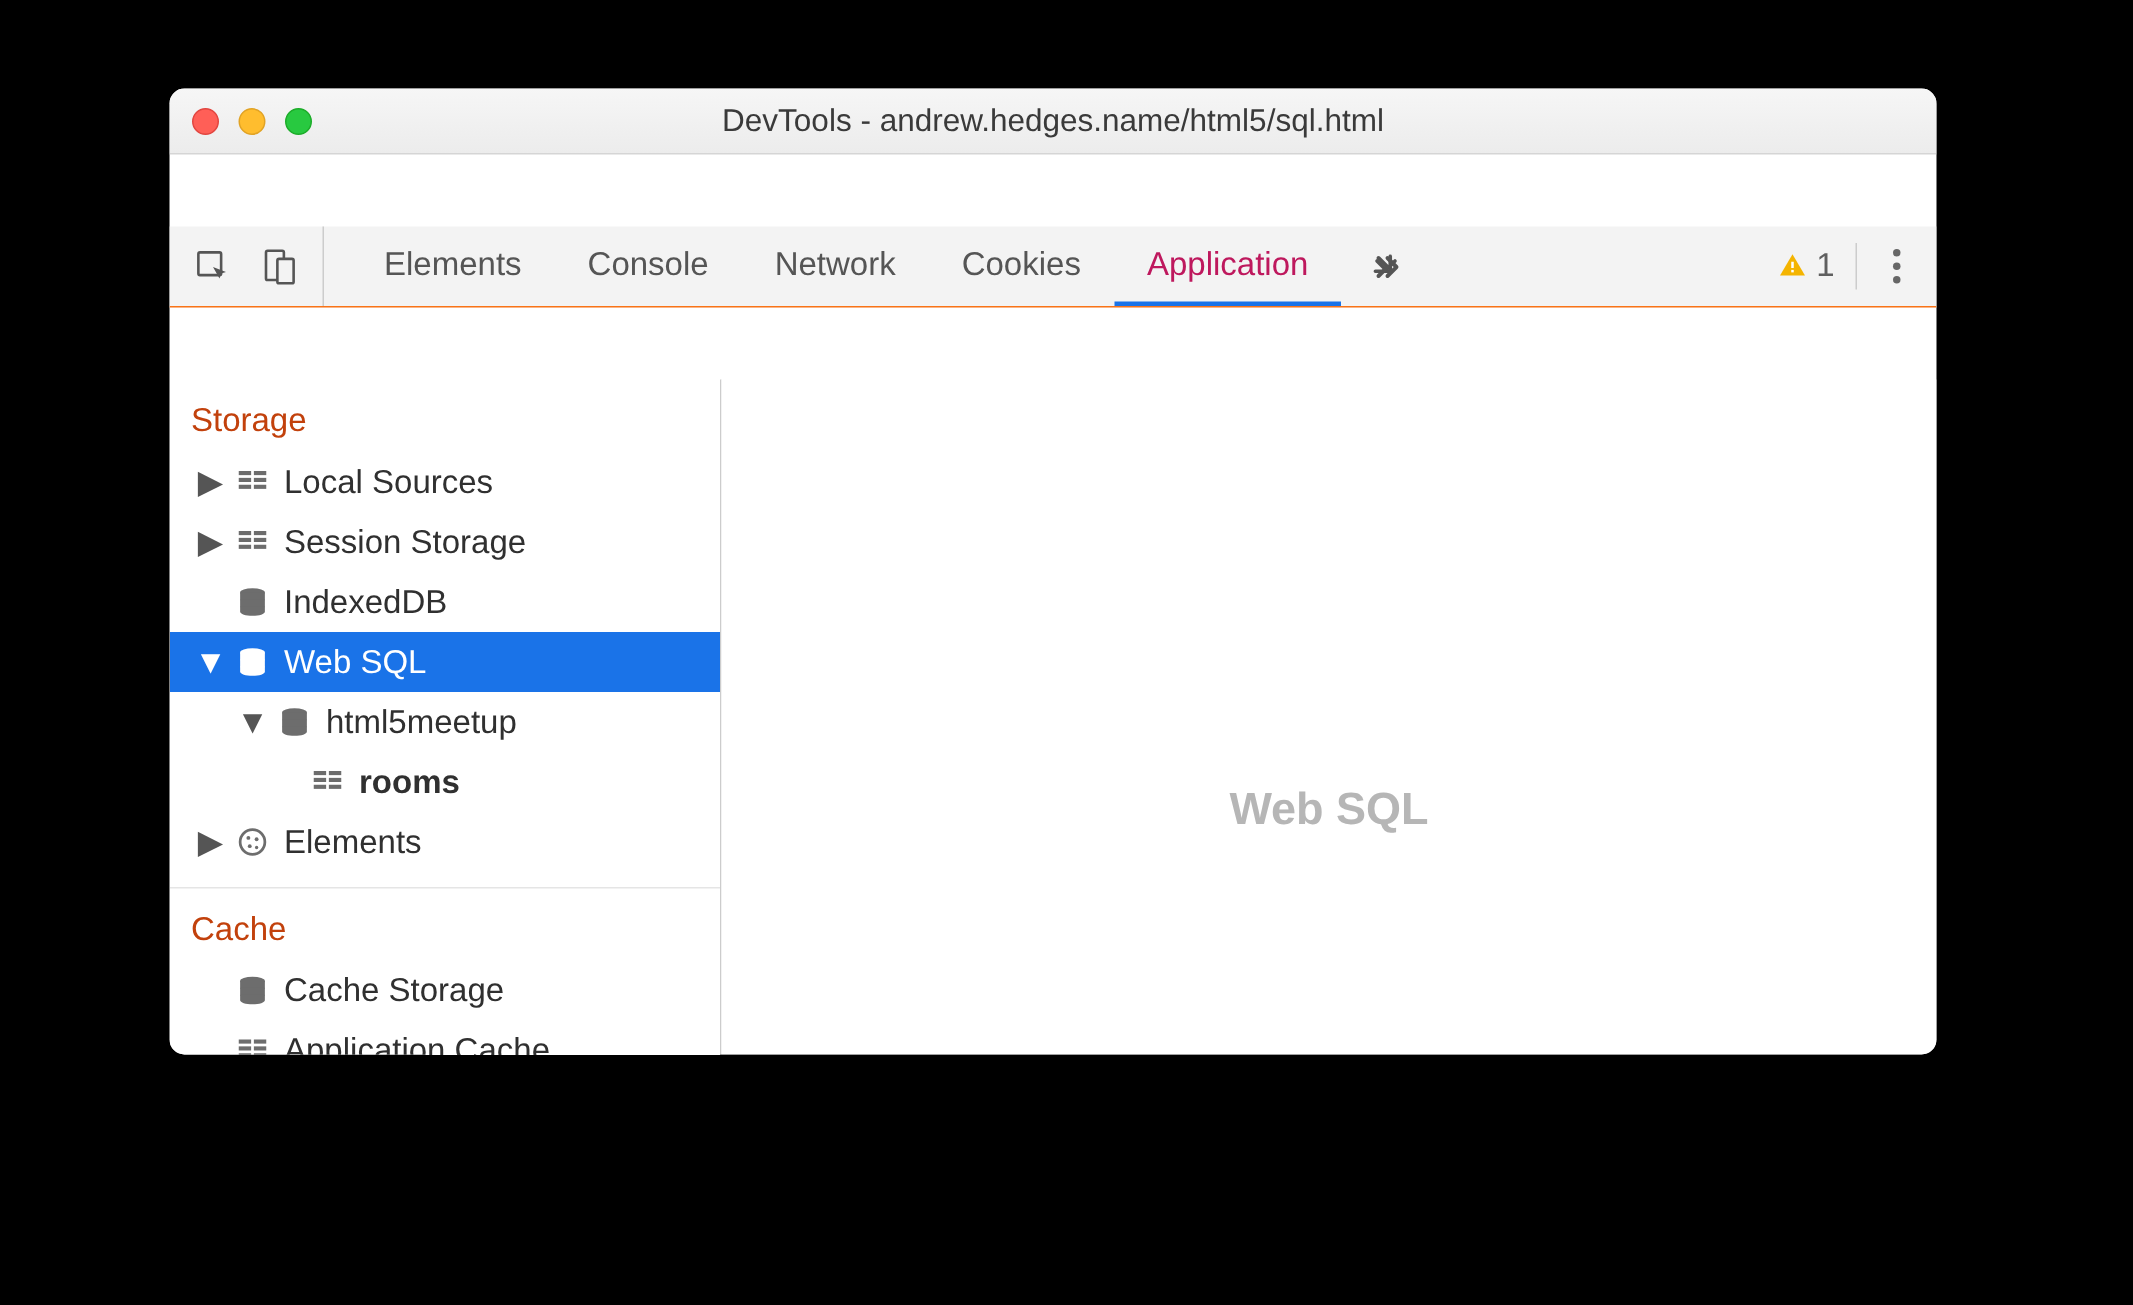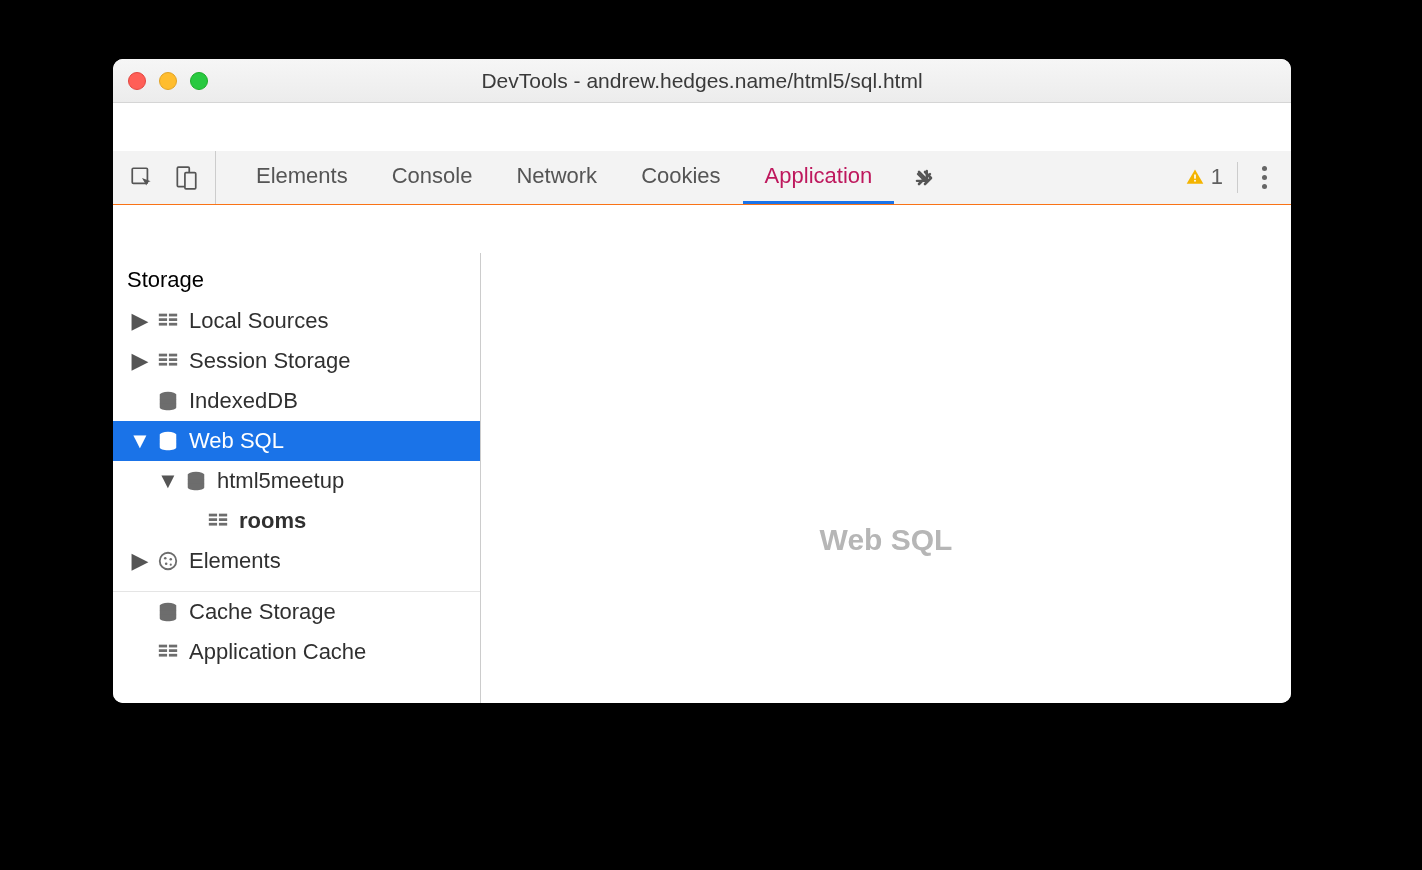--- a/index.html
+++ b/index.html
@@ -107,21 +107,21 @@
     flex:1; display:flex; min-height:0;
   }
   .sidebar {
     width: 368px;
     border-right: 1px solid #ccc;
     background: #fff;
     overflow:auto;
   }
   .group-title {
     font-size: 22px;
-    color: #000000;
+    color: #c2410c;
     padding: 14px 14px 8px 14px;
   }
   .tree-row {
     display:flex;
     align-items:center;
     height: 40px;
     font-size: 22px;
     color: #303030;
     gap: 8px;
     padding-left: 20px;
@@ -323,20 +323,21 @@
               <circle cx="15" cy="10" r="1.4" fill="#6d6d6d" stroke="none"></circle>
               <circle cx="10" cy="15" r="1.4" fill="#6d6d6d" stroke="none"></circle>
               <circle cx="15" cy="16" r="1.2" fill="#6d6d6d" stroke="none"></circle>
             </svg>
         </span>
         <span>Elements</span>
       </div>
 
       <div class="divider"></div>
 
+      <div class="group-title">Cache</div>
 
       <div class="tree-row l1">
         <span class="arrow" style="visibility:hidden">▶</span>
         <span class="icon">
           <svg viewBox="0 0 24 24" fill="#6d6d6d">
               <ellipse cx="12" cy="5" rx="9" ry="3"></ellipse>
               <path d="M3 5v5c0 1.66 4.03 3 9 3s9-1.34 9-3V5"></path>
               <path d="M3 10v5c0 1.66 4.03 3 9 3s9-1.34 9-3v-5"></path>
               <path d="M3 15v4c0 1.66 4.03 3 9 3s9-1.34 9-3v-4"></path>
             </svg>

